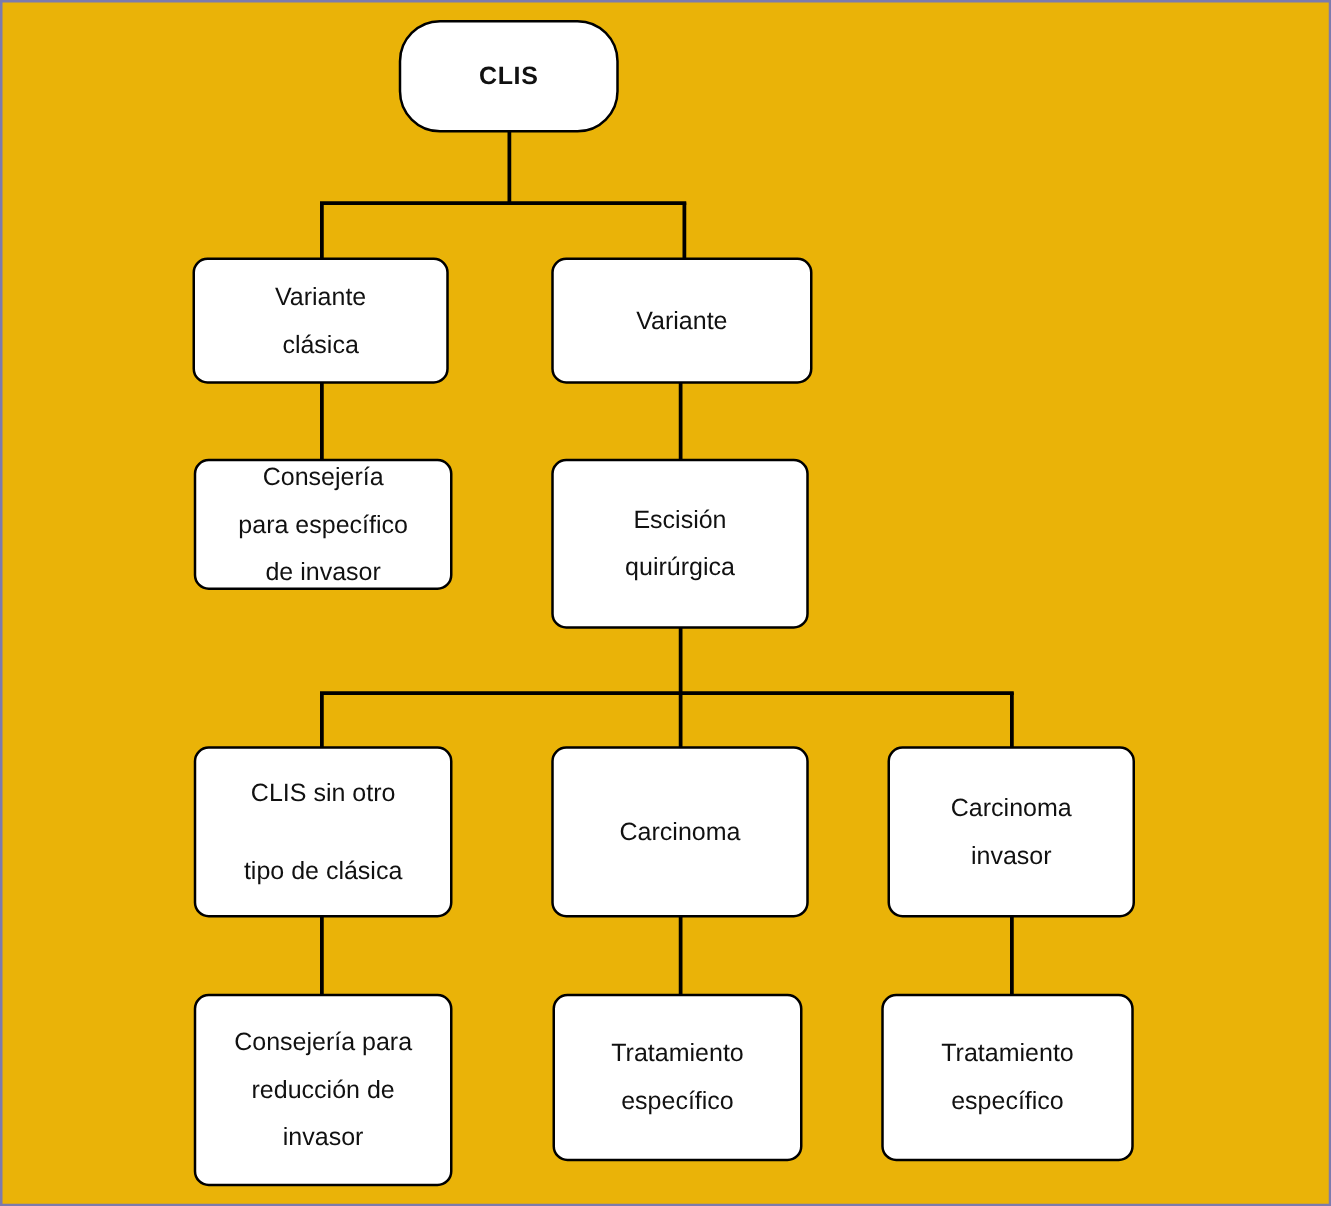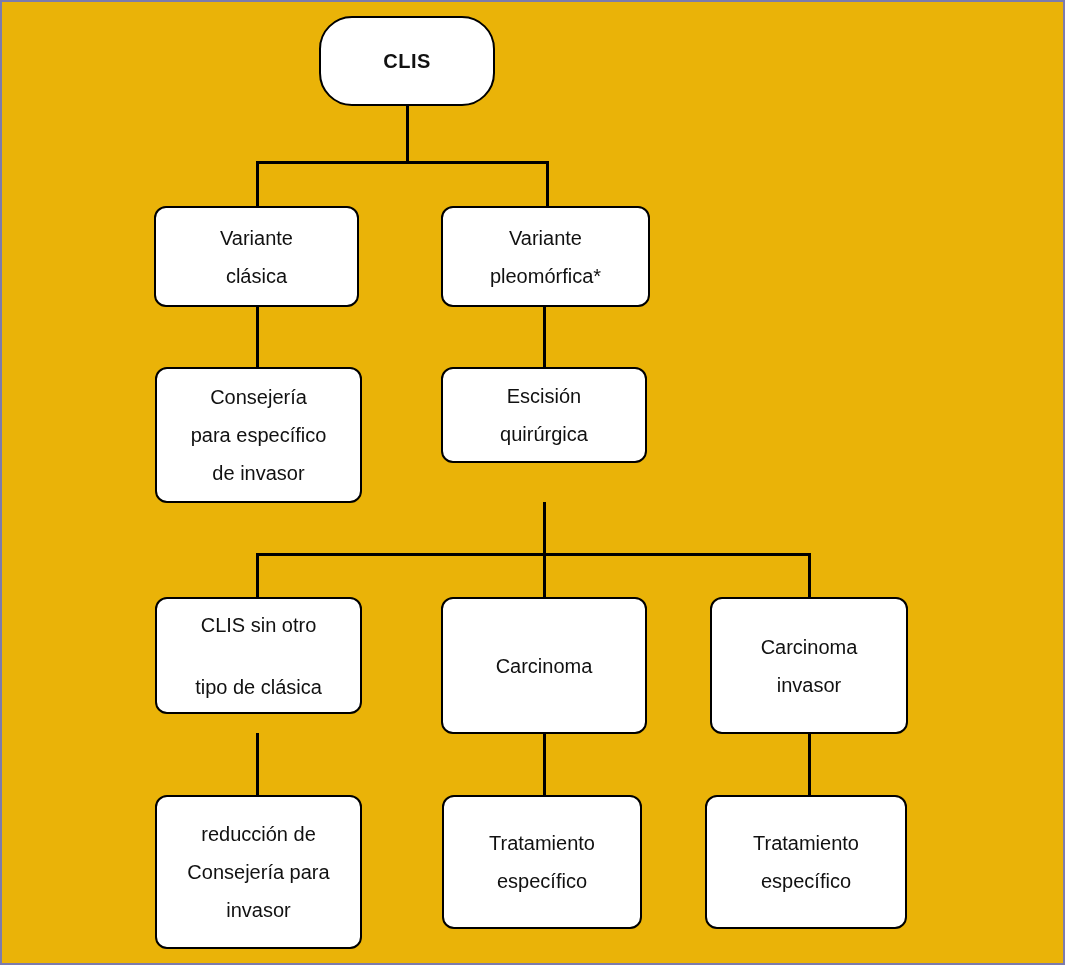--- a/index.html
+++ b/index.html
@@ -70,51 +70,50 @@
     <span class="line">CLIS</span>
   </div>
 
   <div class="node" style="left:152px; top:204px; width:205px; height:101px;">
     <span class="line">Variante</span>
     <span class="line">clásica</span>
   </div>
 
   <div class="node" style="left:439px; top:204px; width:209px; height:101px;">
     <span class="line">Variante</span>
-    <span class="line">pleomórfica*</span>
   </div>
 
-  <div class="node" style="left:153px; top:365px; width:207px; height:136px;">
+  <div class="node" style="left:153px; top:365px; width:207px; height:105px;">
     <span class="line">Consejería</span>
     <span class="line">para específico</span>
     <span class="line">de invasor</span>
   </div>
 
-  <div class="node" style="left:439px; top:365px; width:206px; height:96px;">
+  <div class="node" style="left:439px; top:365px; width:206px; height:136px;">
     <span class="line">Escisión</span>
     <span class="line">quirúrgica</span>
   </div>
 
-  <div class="node" style="left:153px; top:595px; width:207px; height:117px;gap:24px;">
+  <div class="node" style="left:153px; top:595px; width:207px; height:137px;gap:24px;">
     <span class="line">CLIS sin otro</span>
     <span class="line">tipo de clásica</span>
   </div>
 
   <div class="node" style="left:439px; top:595px; width:206px; height:137px;">
     <span class="line">Carcinoma</span>
   </div>
 
   <div class="node" style="left:708px; top:595px; width:198px; height:137px;">
     <span class="line">Carcinoma</span>
     <span class="line">invasor</span>
   </div>
 
   <div class="node" style="left:153px; top:793px; width:207px; height:154px;">
+    <span class="line">Consejería para</span>
     <span class="line">reducción de</span>
-    <span class="line">Consejería para</span>
     <span class="line">invasor</span>
   </div>
 
   <div class="node" style="left:440px; top:793px; width:200px; height:134px;">
     <span class="line">Tratamiento</span>
     <span class="line">específico</span>
   </div>
 
   <div class="node" style="left:703px; top:793px; width:202px; height:134px;">
     <span class="line">Tratamiento</span>

